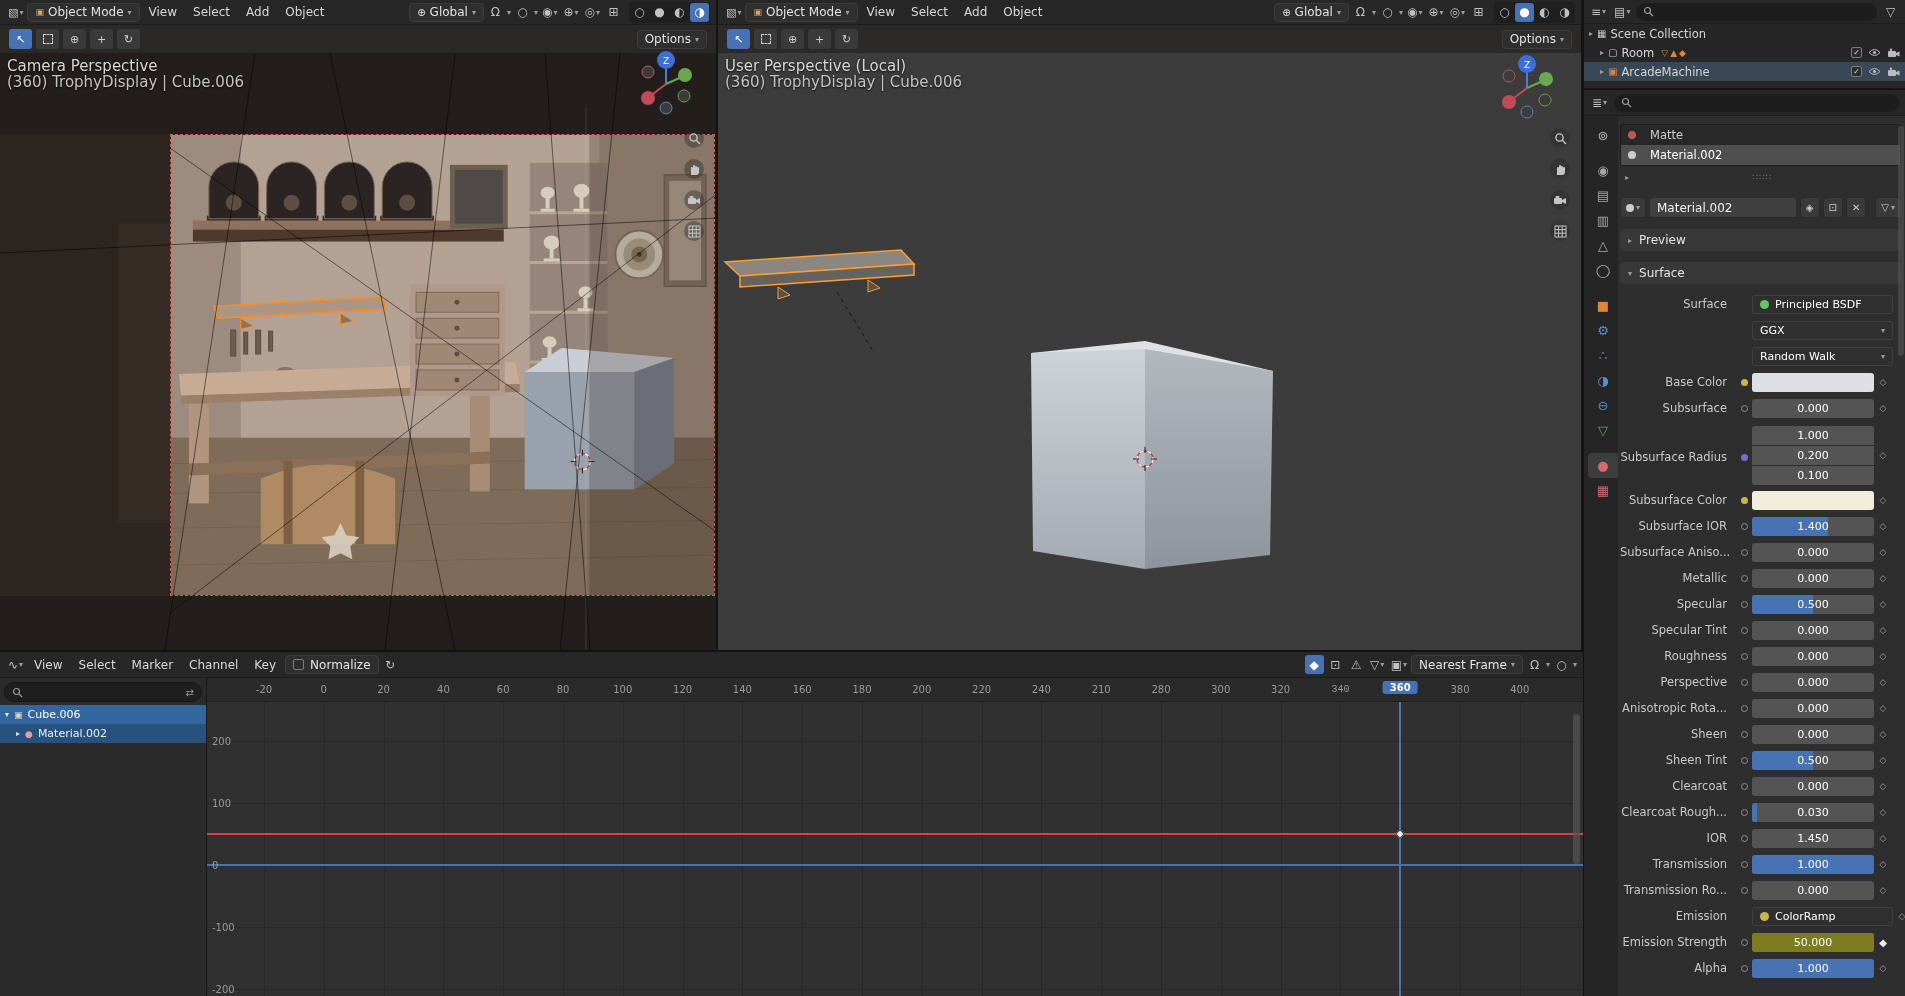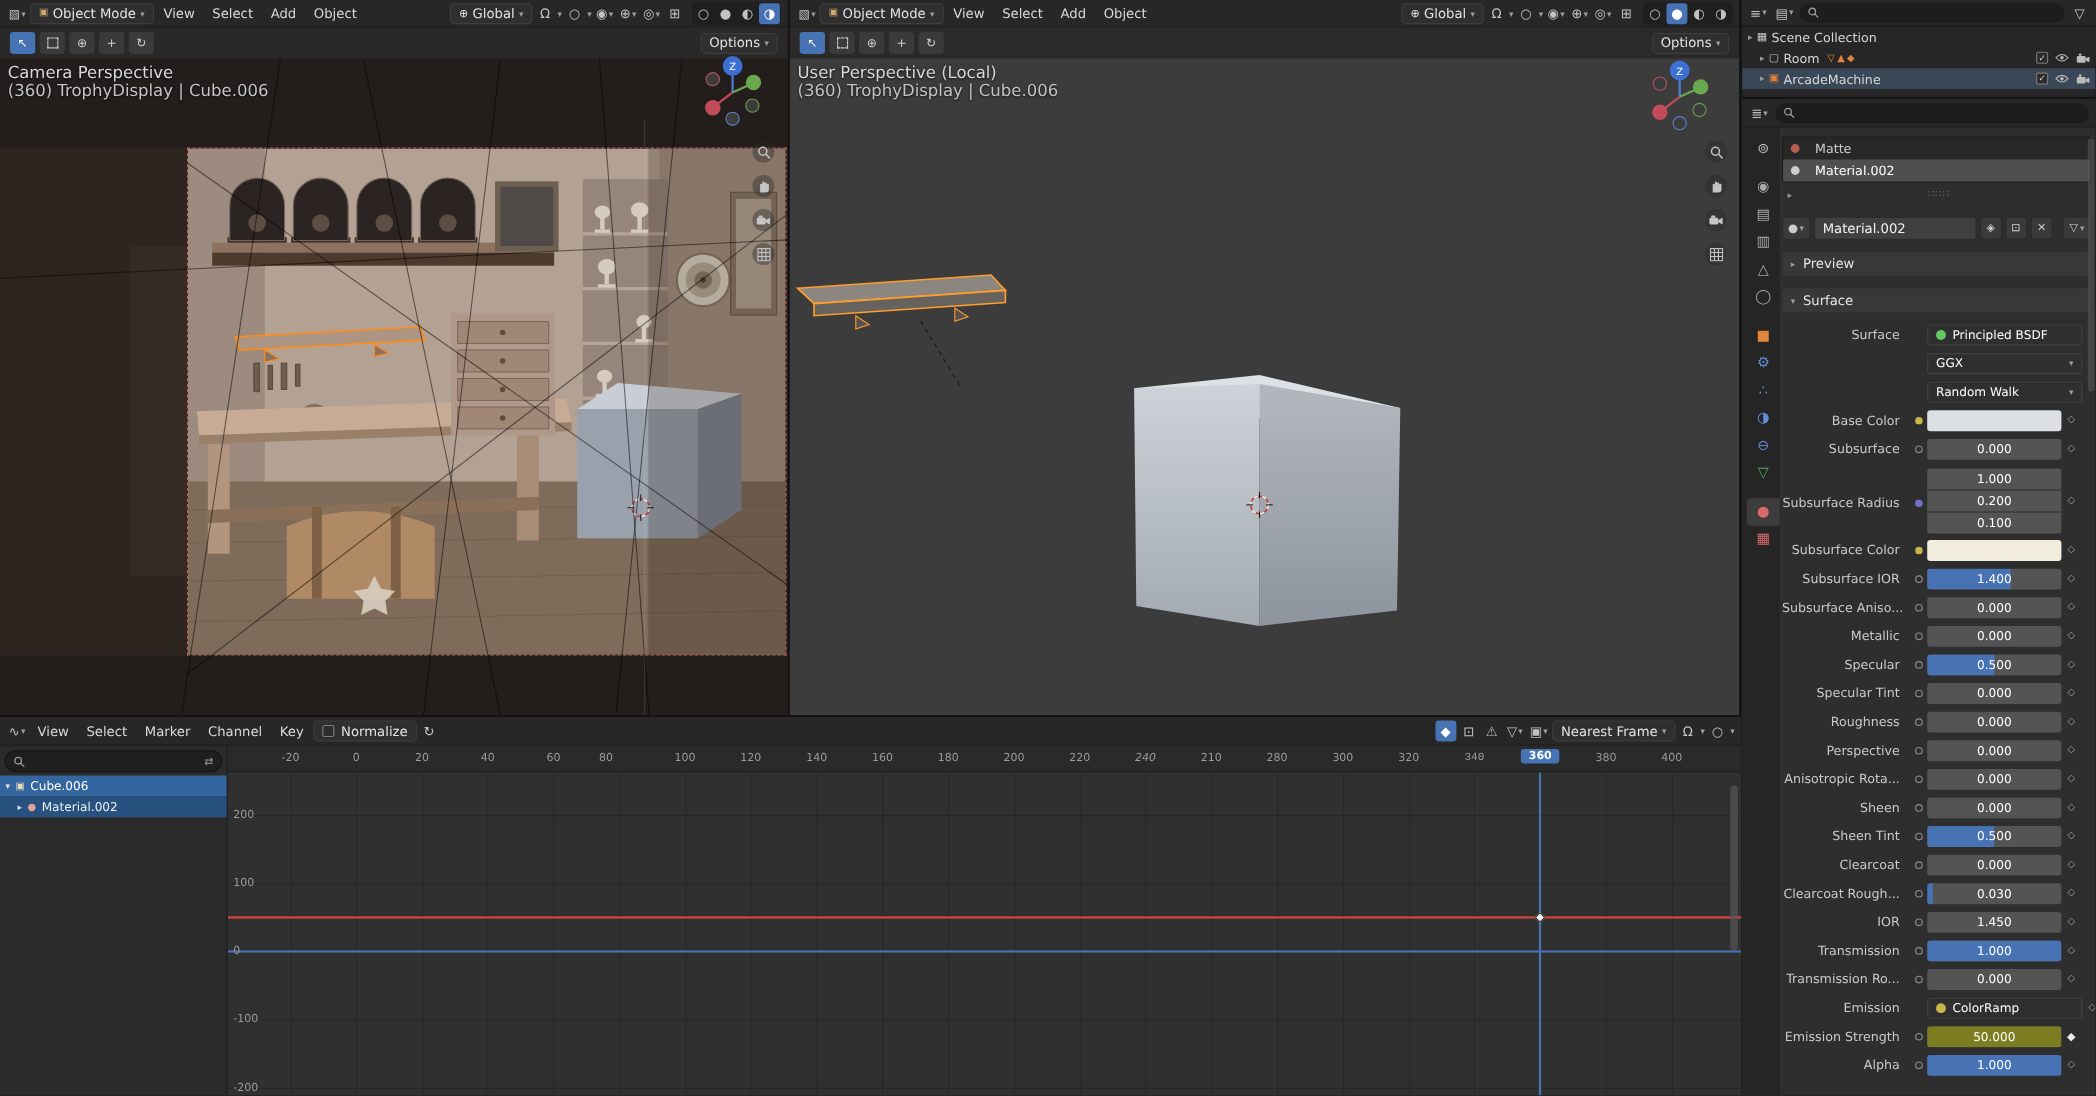--- a/index.html
+++ b/index.html
@@ -978,29 +978,29 @@
         </div>
       </div>
       <div class="geplot">
         <div class="geruler">
           <div class="framepill" style="left: 1193.2px;">360</div>
         <div class="getick" style="left: 57px;">-20</div>
             <div class="getick" style="left: 116.8px;">0</div>
             <div class="getick" style="left: 176.6px;">20</div>
             <div class="getick" style="left: 236.4px;">40</div>
             <div class="getick" style="left: 296.2px;">60</div>
-            <div class="getick" style="left: 344px;">80</div>
+            <div class="getick" style="left: 356px;">80</div>
             <div class="getick" style="left: 415.8px;">100</div>
             <div class="getick" style="left: 475.6px;">120</div>
             <div class="getick" style="left: 535.4px;">140</div>
             <div class="getick" style="left: 595.2px;">160</div>
             <div class="getick" style="left: 655px;">180</div>
             <div class="getick" style="left: 714.8px;">200</div>
             <div class="getick" style="left: 774.6px;">220</div>
-            <div class="getick" style="left: 834.4px; font-style: italic;">240</div>
+            <div class="getick" style="left: 834.4px;">240</div>
             <div class="getick" style="left: 894.2px;">210</div>
             <div class="getick" style="left: 954px;">280</div>
             <div class="getick" style="left: 1013.8px;">300</div>
             <div class="getick" style="left: 1073.6px;">320</div>
             <div class="getick" style="left: 1133.4px; font-family: Liberation Mono, monospace;">340</div>
             <div class="getick" style="left: 1253px;">380</div>
             <div class="getick" style="left: 1312.8px;">400</div>
           </div>
         <div class="gecanvas">
             <div class="gridv" style="left: 57px;"></div>

